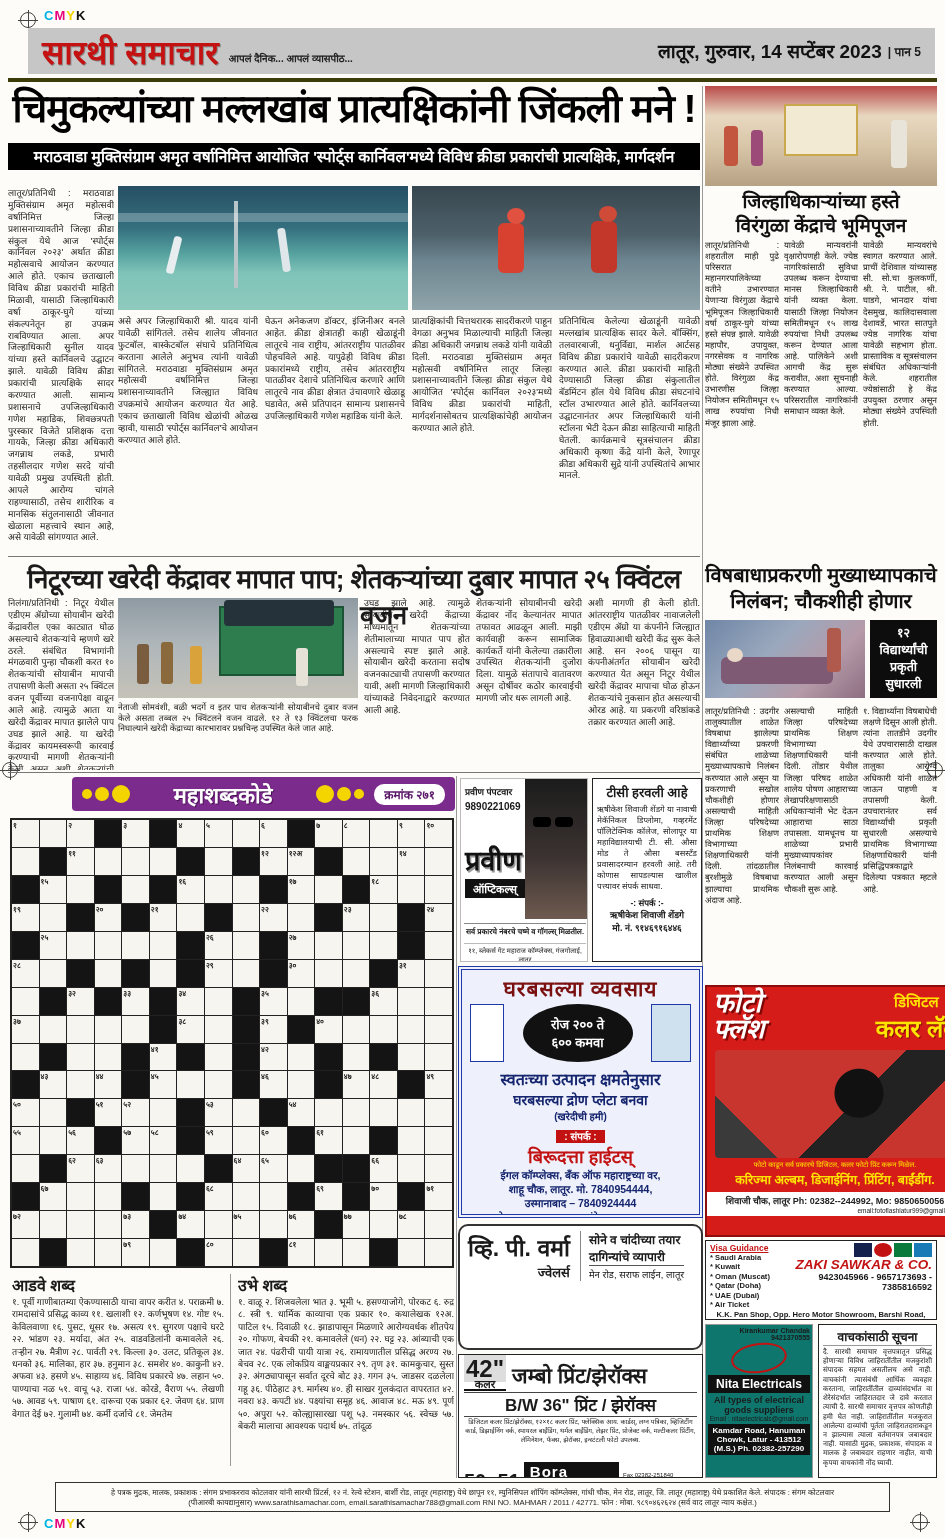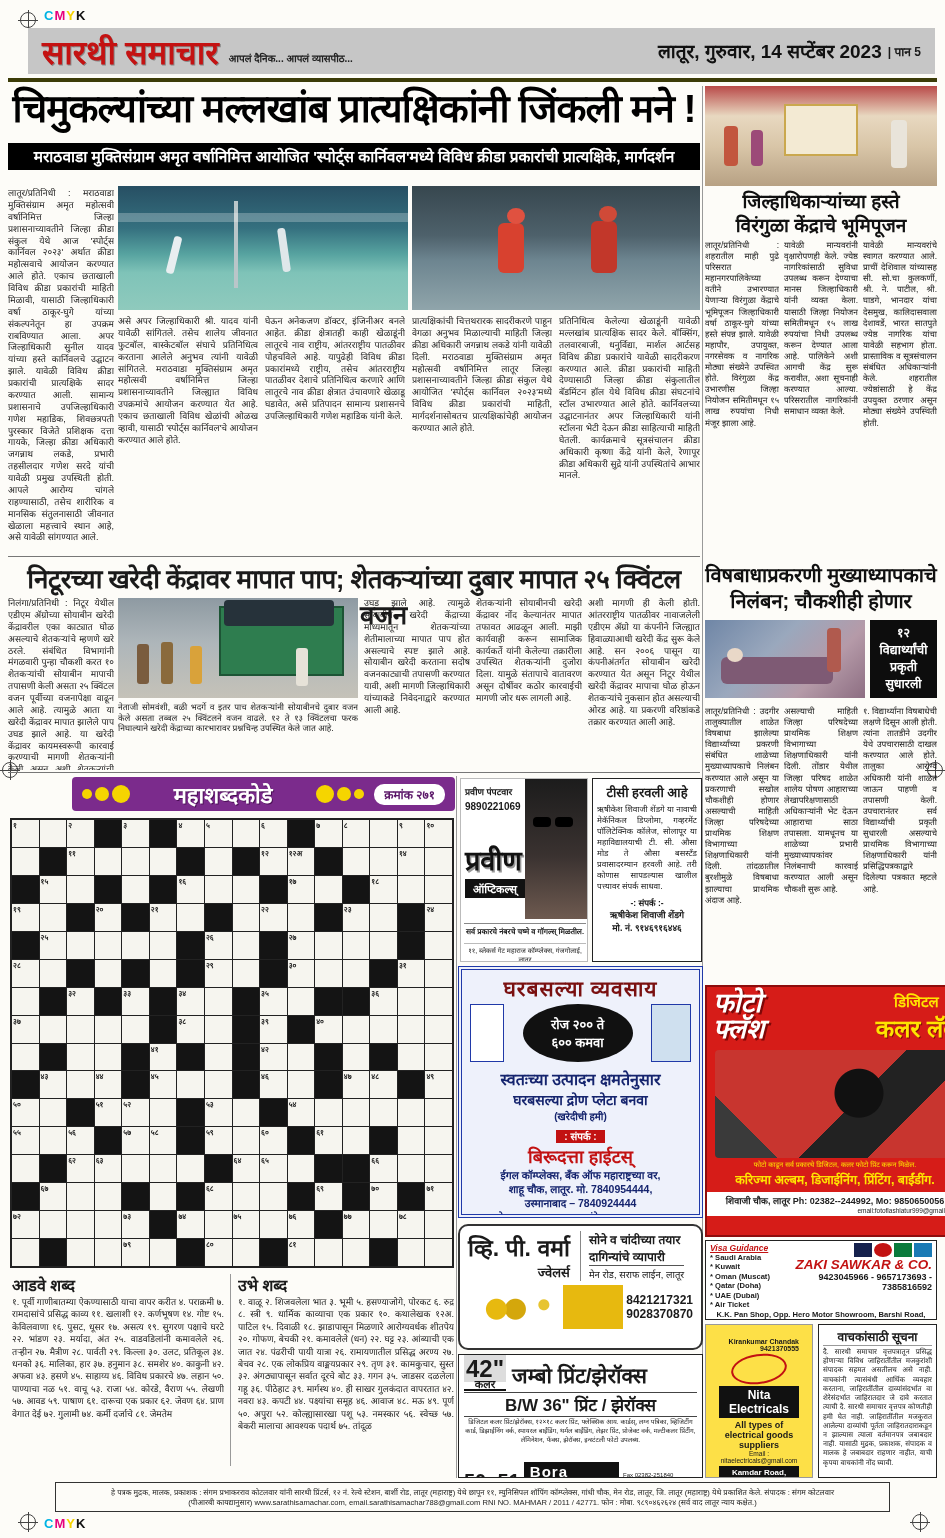--- a/index.html
+++ b/index.html
@@ -653,31 +653,20 @@
       <div>
         <div style="font-size:23px;font-weight:bold;">व्हि. पी. वर्मा</div>
         <div style="font-size:13px;font-weight:bold;text-align:right;">ज्वेलर्स</div>
       </div>
       <div style="margin-left:10px;border-left:1px solid #888;padding-left:8px;">
         <div style="font-size:12px;font-weight:bold;">सोने व चांदीच्या तयार</div>
         <div style="font-size:12px;font-weight:bold;border-bottom:1px solid #555;">दागिन्यांचे व्यापारी</div>
         <div style="font-size:9.5px;margin-top:2px;">मेन रोड, सराफ लाईन, लातूर</div>
       </div>
     </div>
-    <div style="display:flex;align-items:center;margin-top:4px;">
-      <div style="flex:1;height:44px;background:
-        radial-gradient(circle at 18% 55%, #e7b90f 0 10px, transparent 11px),
-        radial-gradient(circle at 30% 55%, #d4a70c 0 10px, transparent 11px),
-        radial-gradient(circle at 48% 45%, #e7c430 0 5px, transparent 6px),
-        linear-gradient(90deg, transparent 60%, #e7b90f 60%, #e7b90f 98%, transparent 98%);background-color:#fff;"></div>
-      <div style="text-align:right;font-size:12px;font-weight:bold;">
-        <div>8421217321</div>
-        <div>9028370870</div>
-      </div>
-    </div>
   </div>
 
   <div class="ad b1" style="left:458px;top:1354px;width:245px;height:124px;background:#fff;padding:3px 5px;">
     <div style="display:flex;align-items:center;border-bottom:1px solid #444;padding-bottom:1px;">
       <div style="text-align:center;line-height:0.9;">
         <span style="font-size:24px;font-weight:bold;background:#ddd;padding:0 2px;">42"</span>
         <div style="font-size:11px;font-weight:bold;border-bottom:2px solid #111;">कलर</div>
       </div>
       <div style="font-size:21px;font-weight:bold;margin-left:6px;">जम्बो प्रिंट/झेरॉक्स</div>
     </div>
@@ -718,21 +707,21 @@
     <div class="yellow center" style="font-size:12.5px;font-weight:bold;margin-top:2px;">करिज्मा अल्बम, डिजाईनिंग, प्रिंटिंग, बाईंडींग.</div>
     <div style="background:#fff;color:#222;margin-top:4px;padding:2px 4px;">
       <div class="center" style="font-size:9px;font-weight:bold;">शिवाजी चौक, लातूर Ph: 02382--244992, Mo: 9850650056</div>
       <div style="font-size:6.5px;text-align:right;">email:fotoflashlatur999@gmail.com</div>
     </div>
   </div>
 
   <div class="ad b1" style="left:705px;top:1240px;width:232px;height:80px;background:#fff;padding:2px 4px;">
     <div style="display:flex;">
       <div style="width:78px;">
-        <div style="color:#c21212;font-size:8.5px;font-weight:bold;text-decoration:underline;font-style:italic;">Visa Guidance</div>
+        <div style="color:#c21212;font-size:8.5px;font-weight:bold;text-decoration:underline;">Visa Guidance</div>
         <div style="font-size:7.6px;font-weight:bold;line-height:1.25;">
           <div>* Saudi Arabia</div>
           <div>* Kuwait</div>
           <div>* Oman (Muscat)</div>
           <div>* Qatar (Doha)</div>
           <div>* UAE (Dubai)</div>
           <div>* Air Ticket</div>
         </div>
       </div>
       <div style="flex:1;">
@@ -743,21 +732,21 @@
           <span style="width:18px;height:14px;background:#1a7ab5;display:inline-block;"></span>
         </div>
         <div style="color:#c21212;font-size:13.5px;font-weight:bold;font-style:italic;text-align:right;">ZAKI SAWKAR &amp; CO.</div>
         <div style="font-size:9px;font-weight:bold;text-align:right;">9423045966 - 9657173693 - 7385816592</div>
       </div>
     </div>
     <div style="font-size:7.6px;font-weight:bold;text-align:center;">K.K. Pan Shop, Opp. Hero Motor Showroom, Barshi Road, Latur.</div>
 
   </div>
 
-  <div class="ad" style="left:705px;top:1324px;width:108px;height:154px;background:#fde047;border:1px solid #999;padding:13px;">
+  <div class="ad" style="left:705px;top:1324px;width:108px;height:154px;background:#0f766e;border:1px solid #999;padding:2px;">
     <div style="font-size:7px;font-weight:bold;text-align:right;">Kirankumar Chandak</div>
     <div style="font-size:7px;font-weight:bold;text-align:right;">9421370555</div>
     <div style="width:56px;height:30px;margin:2px auto;border:2px solid #c21212;border-radius:50%;transform:rotate(-8deg);"></div>
     <div class="onblack center" style="font-size:12px;font-weight:bold;padding:2px 0;">Nita Electricals</div>
     <div class="center" style="font-size:9px;font-weight:bold;margin-top:2px;">All types of electrical goods suppliers</div>
     <div class="center" style="font-size:6.6px;">Email : nitaelectricals@gmail.com</div>
     <div class="onblack center" style="font-size:8px;font-weight:bold;margin-top:2px;padding:2px;">Kamdar Road, Hanuman Chowk, Latur - 413512 (M.S.) Ph. 02382-257290</div>
   </div>
 
   <div class="ad b1" style="left:818px;top:1324px;width:119px;height:154px;background:#fff;padding:3px 4px;">

